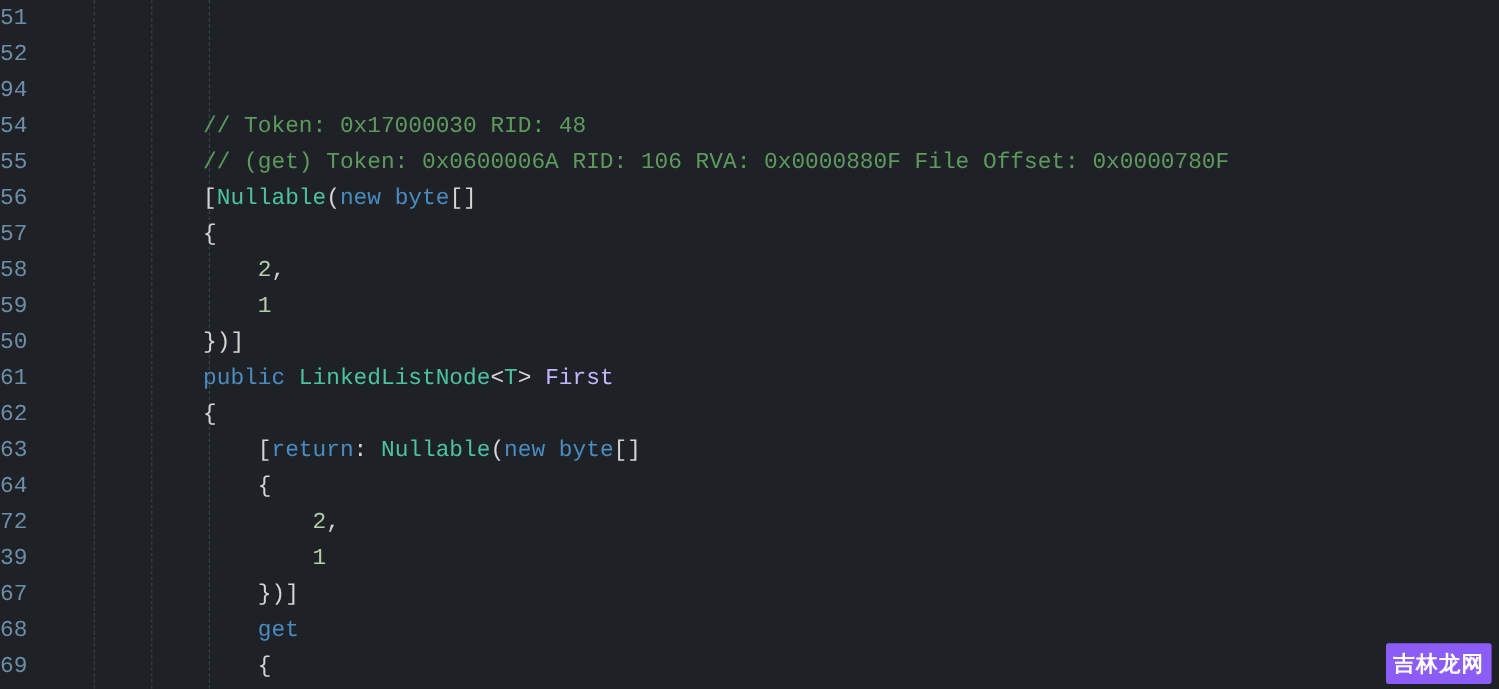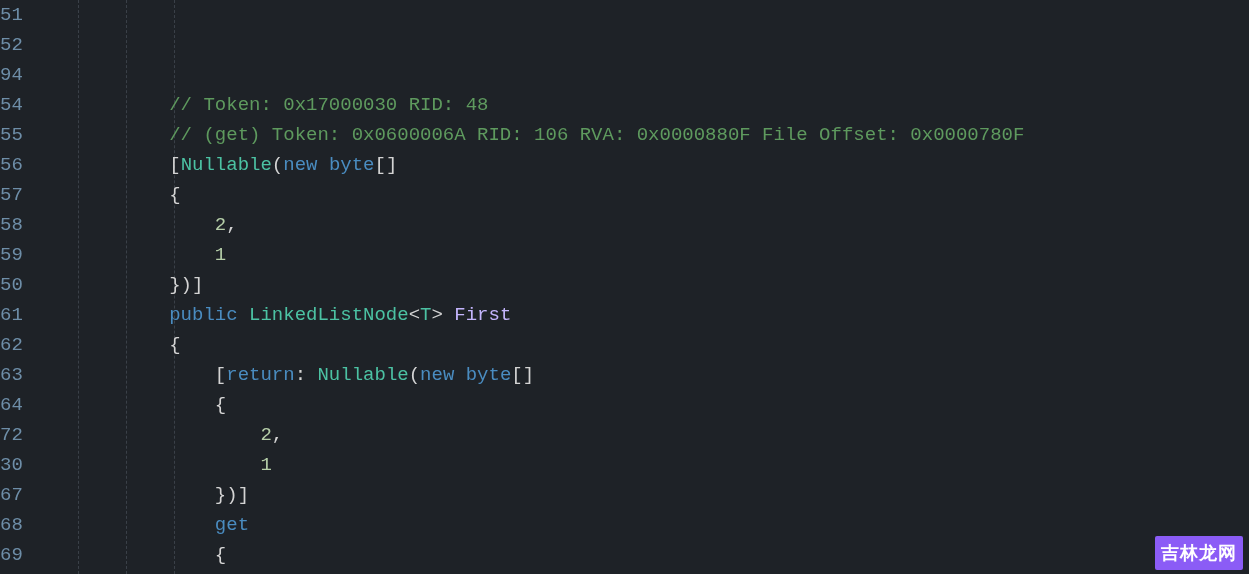--- a/index.html
+++ b/index.html
@@ -89,21 +89,21 @@
       <div class="ln">56</div>
       <div class="ln">57</div>
       <div class="ln">58</div>
       <div class="ln">59</div>
       <div class="ln">50</div>
       <div class="ln">61</div>
       <div class="ln">62</div>
       <div class="ln">63</div>
       <div class="ln">64</div>
       <div class="ln">72</div>
-      <div class="ln">30</div>
+      <div class="ln">39</div>
       <div class="ln">67</div>
       <div class="ln">68</div>
       <div class="ln">69</div>
     </div>
   <div class="code">
     <div class="guides">
       <div class="guide g1"></div>
       <div class="guide g2"></div>
       <div class="guide g3"></div>
     </div>

